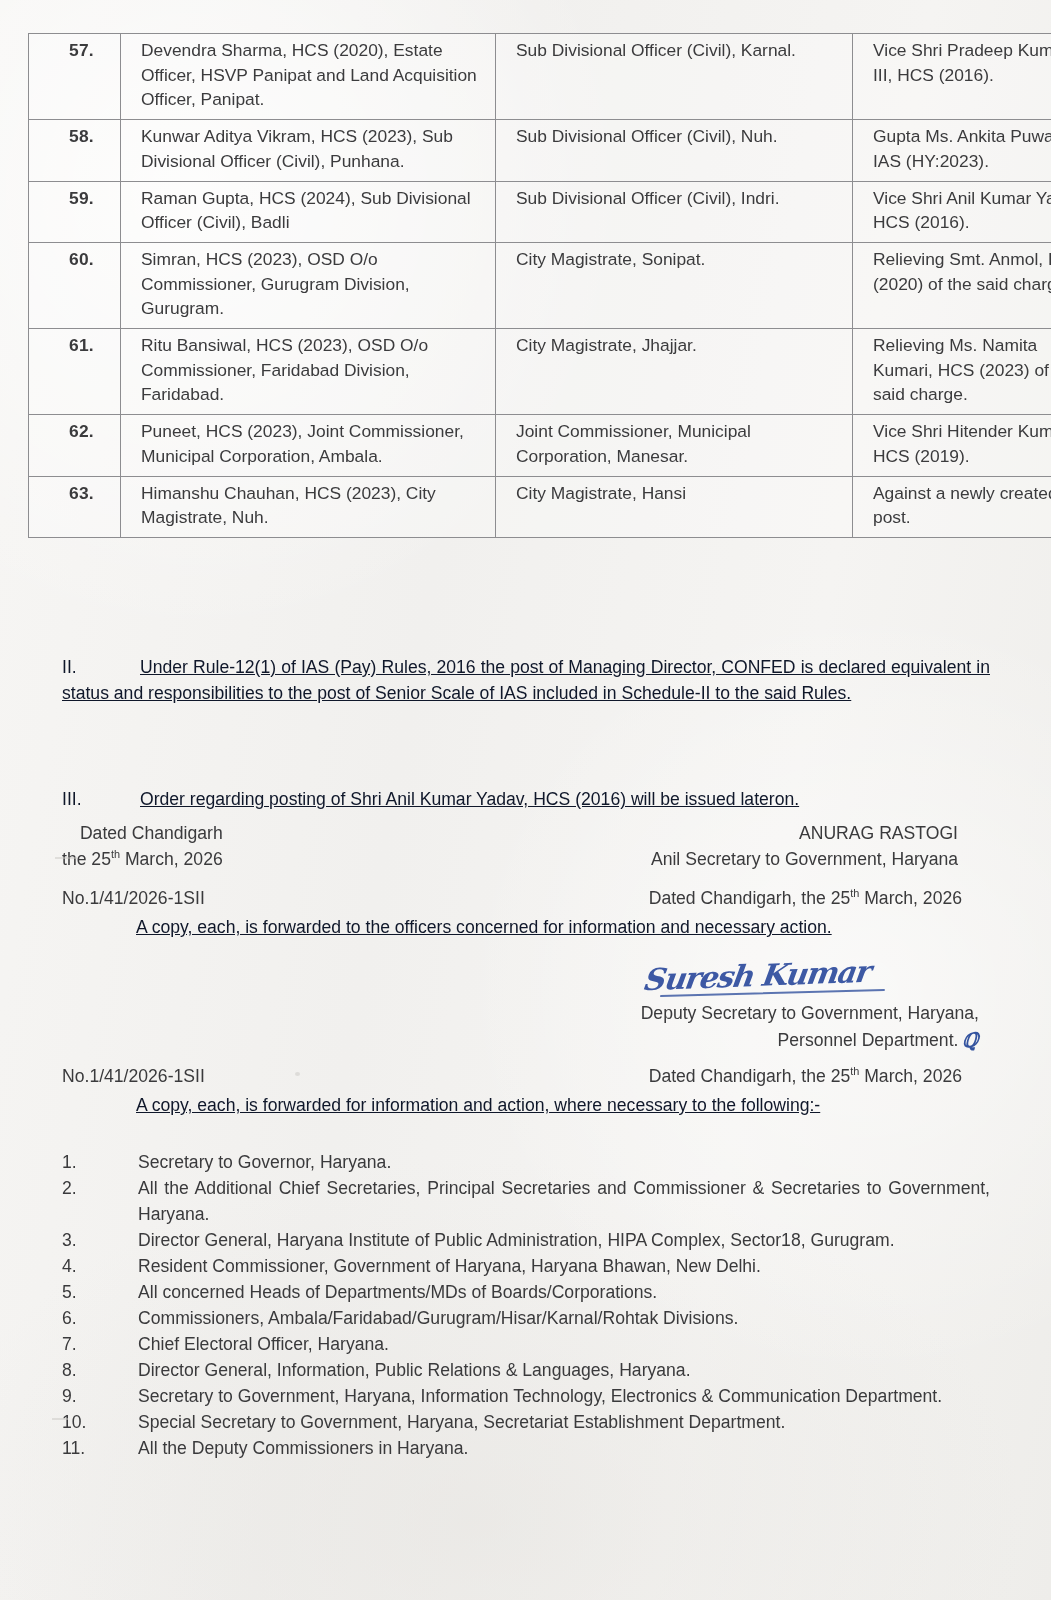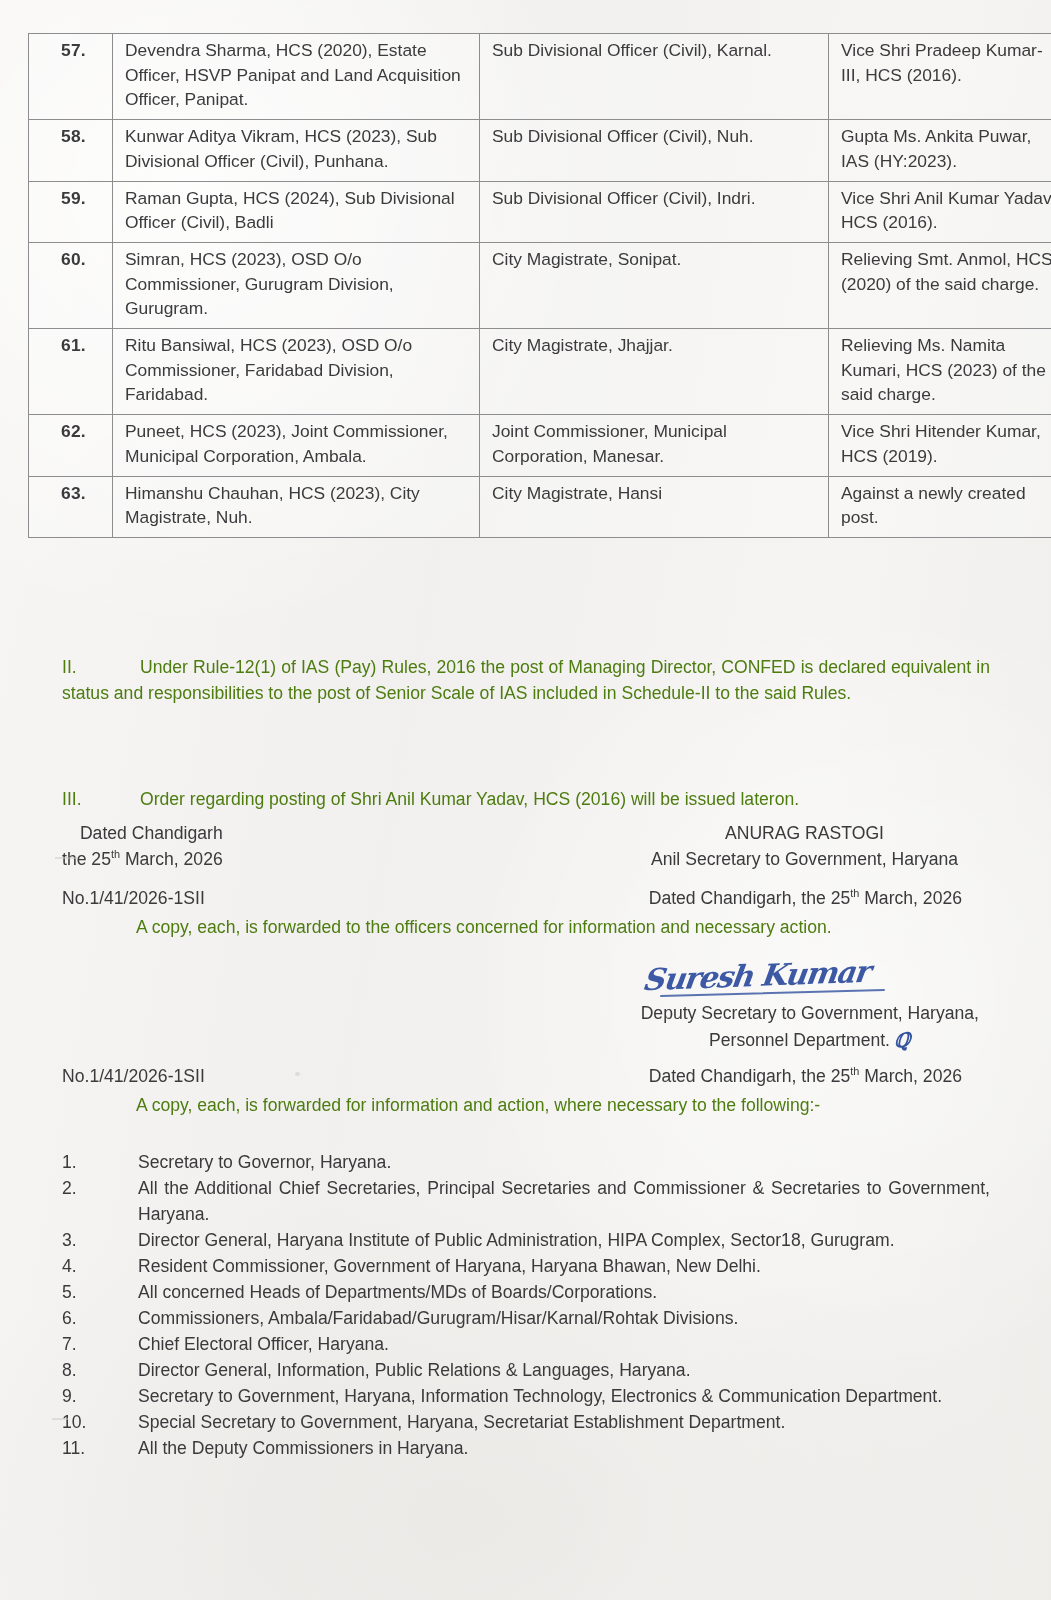--- a/index.html
+++ b/index.html
@@ -46,21 +46,21 @@
   table.posting-table {
     border-collapse: collapse;
     width: 100%;
     table-layout: fixed;
     font-size: 17.4px;
     line-height: 1.42;
   }
   table.posting-table td {
     border: 1px solid #8d8d90;
     vertical-align: top;
-    padding: 4px 6px 7px 12px;
+    padding: 4px 6px 7px 20px;
     color: #3b3b3d;
     background: rgba(255,255,255,0.28);
   }
   td.col-sn {
     width: 65px;
     text-align: center;
     font-weight: bold;
     padding-left: 0;
     padding-right: 0;
     letter-spacing: 0.2px;
@@ -69,21 +69,22 @@
   td.col-posting { width: 330px; }
   td.col-remarks { width: 220px; }
 
   
   .body-block {
     position: absolute;
     left: 62px;
     width: 928px;
     font-size: 17.6px;
     line-height: 1.46;
-    color: #4d7c0f;
+    color: #0f172a;
+    text-decoration: underline;
   }
   .just { text-align: justify; text-justify: inter-word; }
   .roman-para {
     position: relative;
     padding-left: 0;
   }
   .roman-para .rn {
     display: inline-block;
     width: 78px;
   }
@@ -100,21 +101,21 @@
     position: absolute;
     left: 0;
     top: 0;
     text-align: right;
     white-space: nowrap;
   }
   .twocol .rgt {
     position: absolute;
     right: 0;
     top: 0;
-    text-align: center;
+    text-align: right;
     white-space: nowrap;
   }
   sup {
     font-size: 0.62em;
     vertical-align: super;
     line-height: 0;
   }
 
   
   .sig-ink {

